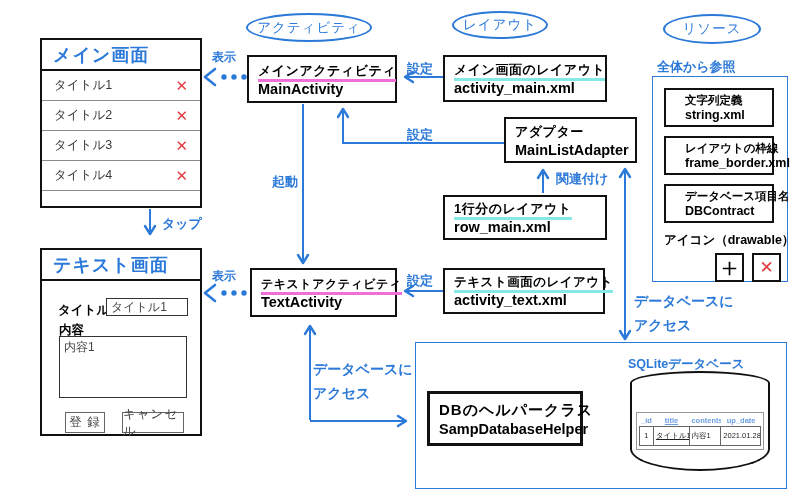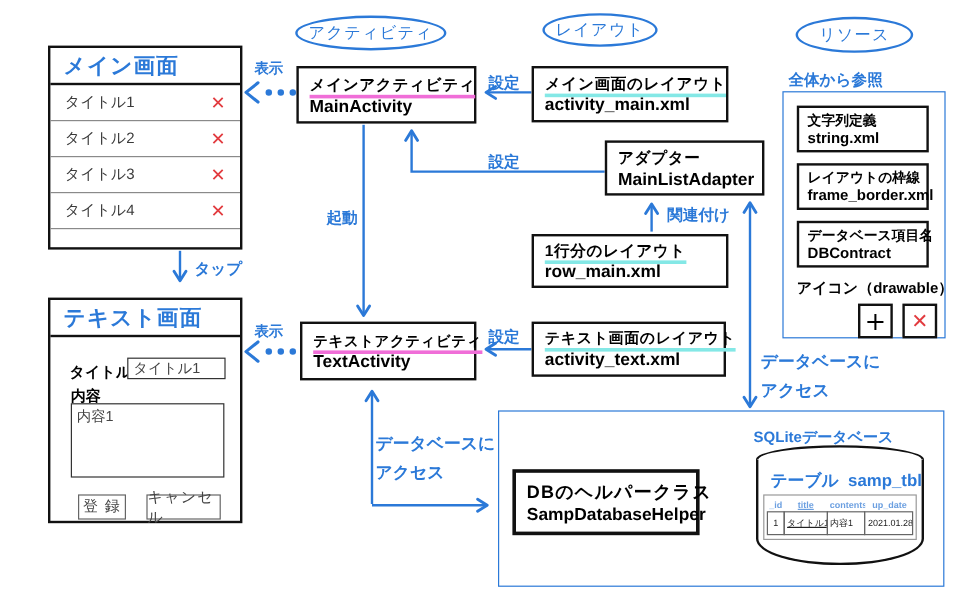--- a/index.html
+++ b/index.html
@@ -39,21 +39,21 @@
   .f-label{position:absolute;font-size:12.5px;font-weight:bold;color:#000;}
   .f-input{position:absolute;border:1.5px solid #333;background:#fff;font-size:12px;color:#444;
            padding:1px 4px;font-family:inherit;}
   .f-area{position:absolute;border:1.5px solid #333;background:#fff;font-size:12px;color:#444;
           padding:2px 4px;font-family:inherit;resize:none;overflow:hidden;}
   .f-btn{position:absolute;border:1.5px solid #666;background:#fff;font-size:12.5px;color:#444;
          font-family:inherit;display:flex;align-items:center;justify-content:center;letter-spacing:1px;}
 
   
   .panel{position:absolute;border:1.5px solid var(--blue);background:#fff;}
-  .rbox{border:2px solid var(--ink);background:#fff;padding:3px 7px;margin:0 0 9px 0;}
+  .rbox{border:2px solid var(--ink);background:#fff;padding:3px 19px;margin:0 0 9px 0;}
   .rbox-jp{font-size:11.5px;font-weight:bold;color:#000;white-space:nowrap;}
   .rbox-en{font-size:12.5px;font-weight:bold;color:#000;white-space:nowrap;}
   .icons-label{font-size:12.5px;font-weight:bold;color:#000;margin:2px 0 4px 0;white-space:nowrap;}
   .icon-row{display:flex;justify-content:flex-end;gap:8px;padding-right:6px;}
   .icon-box{width:29px;height:29px;border:2px solid var(--ink);display:flex;align-items:center;justify-content:center;background:#fff;}
   .plus-glyph{font-size:26px;font-weight:400;color:#000;line-height:1;margin-top:-2px;}
   .x-glyph{font-size:17px;font-weight:bold;color:var(--red);line-height:1;}
 
   
   .db-helper{border-width:3px;}
@@ -236,23 +236,20 @@
 
   <div class="node db-helper" style="left:427px;top:391px;width:156px;height:55px">
     <div class="node-jp">DBのヘルパークラス</div>
     <div class="node-en">SampDatabaseHelper</div>
   </div>
 
   <div class="lbl" style="left:628px;top:354px;font-size:12.5px">SQLiteデータベース（samp.db）</div>
 
   <div class="cyl-top" style="left:630px;top:371px;width:140px;height:24px"></div>
   <div class="cyl-body" style="left:630px;top:383px;width:140px;height:88px"></div>
-  <div class="tbl-caption" style="left:642px;top:392px">
-    <span>テーブル</span>&nbsp;&nbsp;<span>samp_tbl</span>
-  </div>
   <div class="dbtable" style="left:636px;top:412px;width:128px">
     <div class="dbt-head">
       <span class="w1">_id</span>
       <span class="w2">title</span>
       <span class="w3">contents</span>
       <span class="w4">up_date</span>
     </div>
     <div class="dbt-row">
       <span class="w1">1</span>
       <span class="w2">タイトル1</span>

